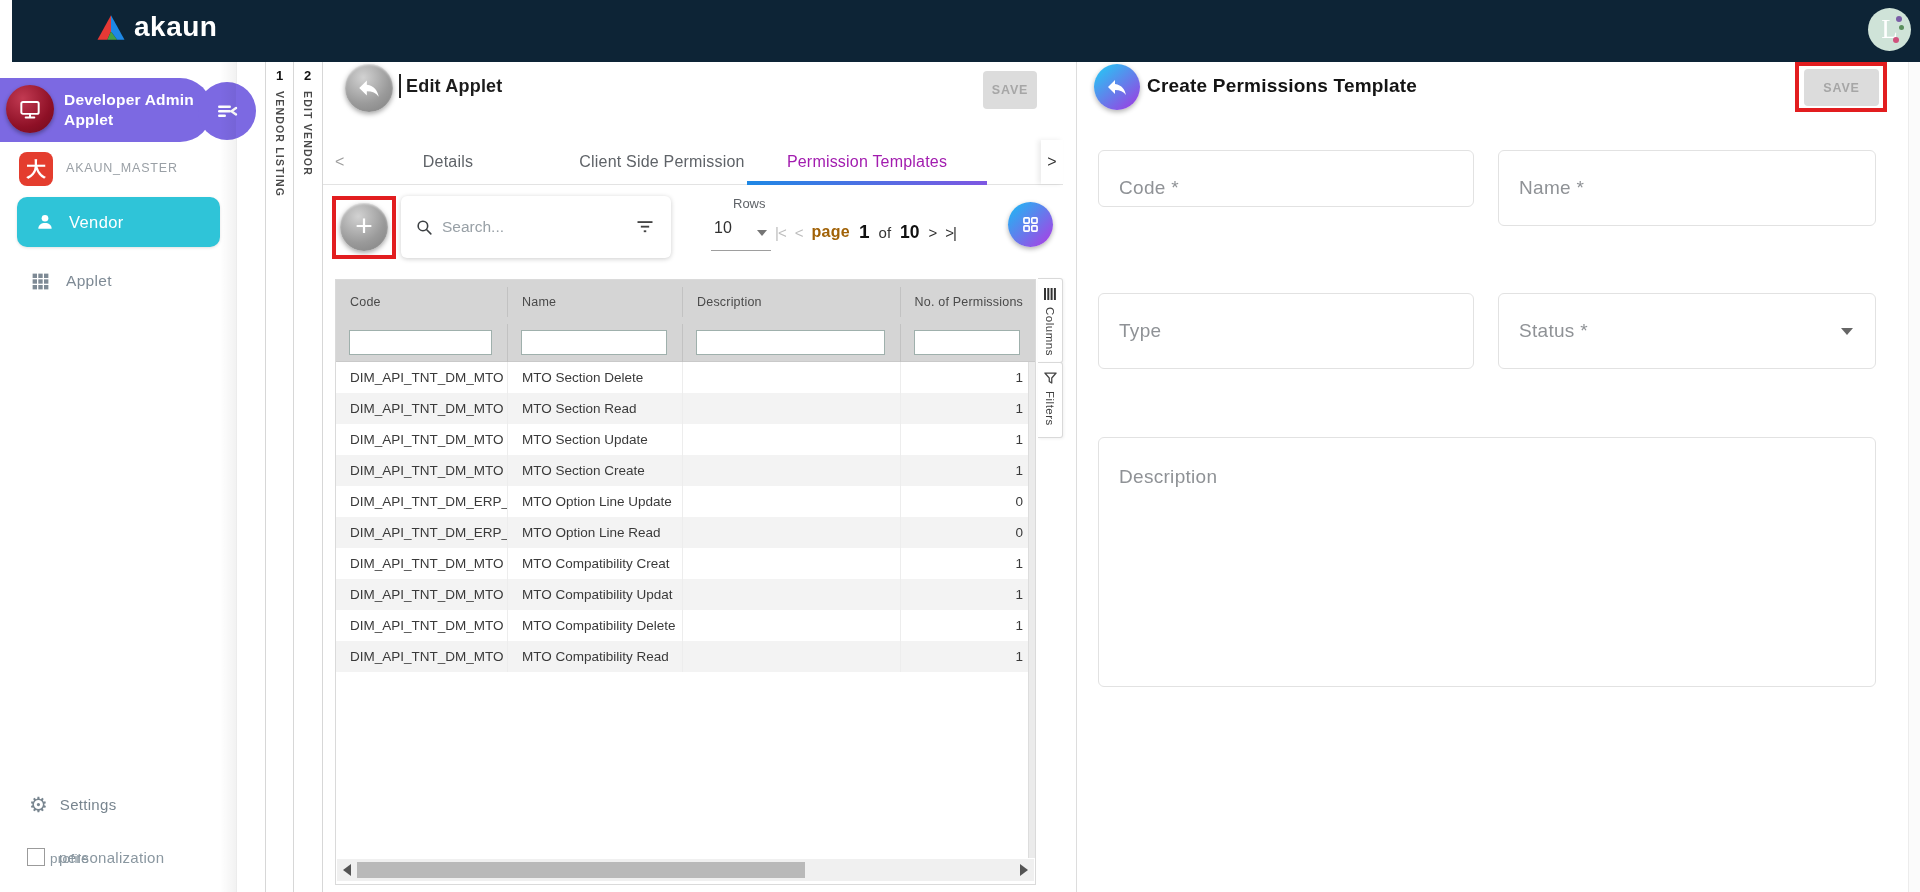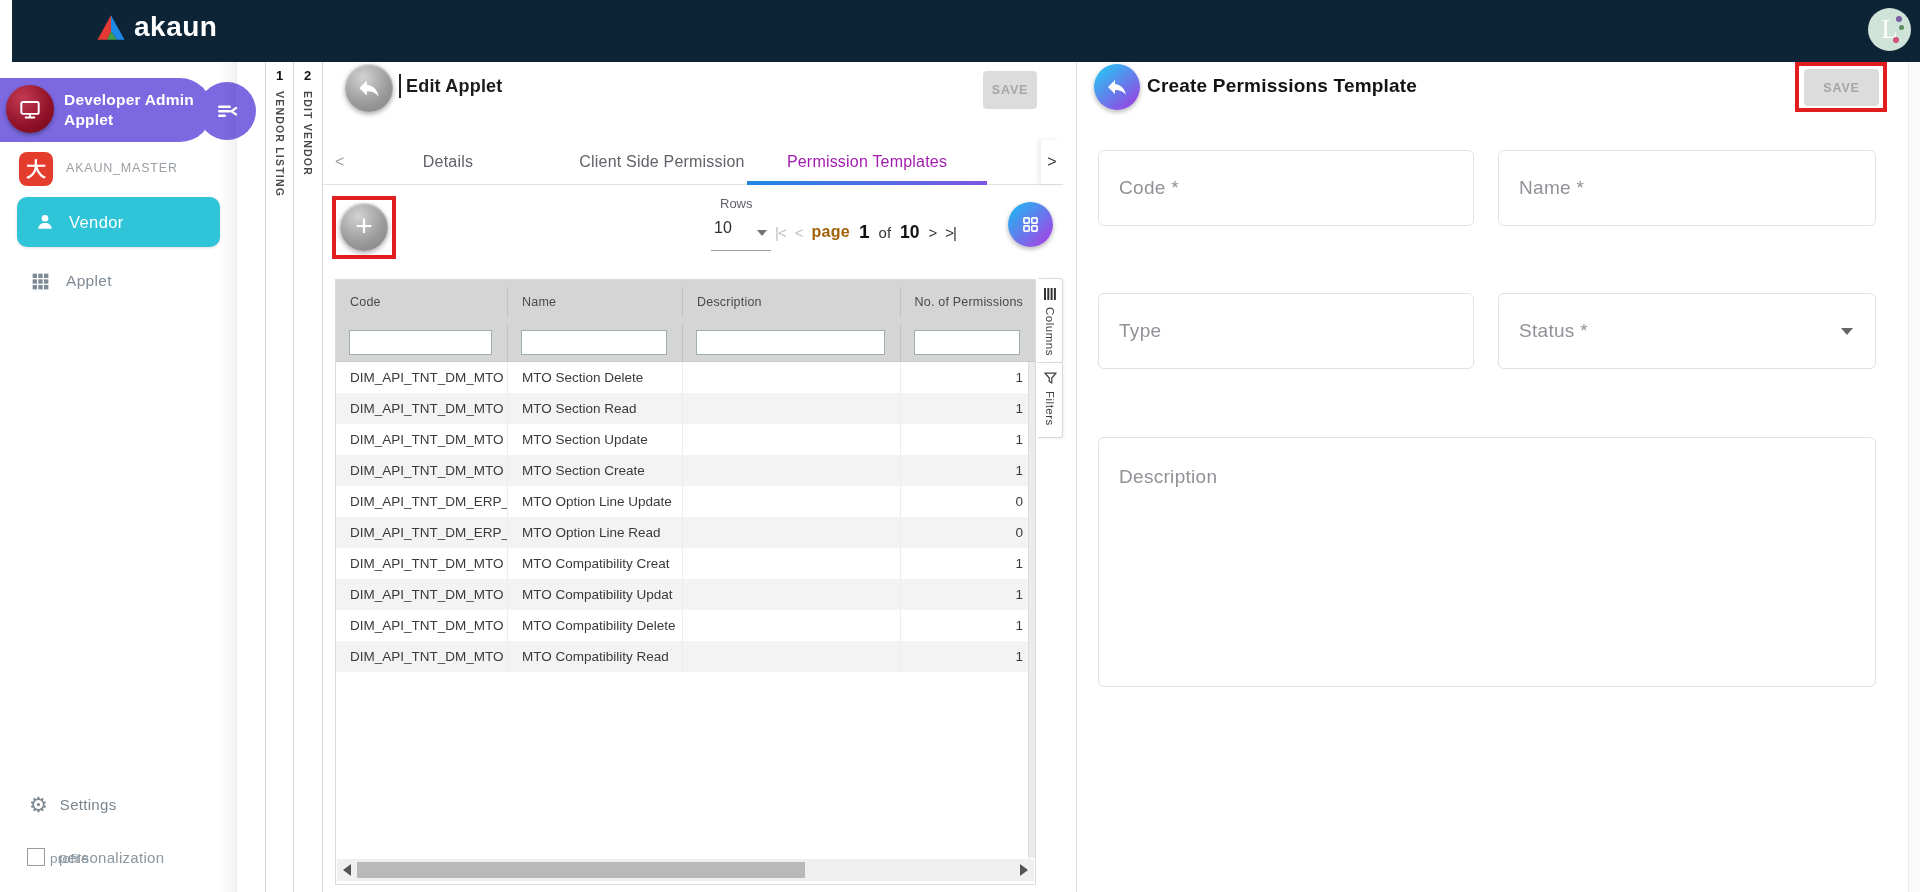--- a/index.html
+++ b/index.html
@@ -83,21 +83,21 @@
   .plus-sphere .pl { color:#fff; font-size:30px; font-weight:400; line-height:1; margin-top:-3px; }
 
   .search-card { position:absolute; left:78px; top:134px; width:270px; height:62px; background:#fff; border-radius:6px;
                  box-shadow:0 1px 5px rgba(0,0,0,.2); display:flex; align-items:center; }
   .search-card svg.mag { margin-left:14px; }
   .search-input { border:none; outline:none; font-size:15.5px; color:#333; margin-left:8px; width:165px;
                   font-family:"Liberation Sans", sans-serif; }
   .search-input::placeholder { color:#98a0a6; }
   .filter-ic { margin-left:auto; margin-right:16px; cursor:pointer; }
 
-  .rows-label { position:absolute; left:397px; top:134px; font-size:13px; color:#5f6368; }
+  .rows-label { position:absolute; left:410px; top:134px; font-size:13px; color:#5f6368; }
   .rows-value { position:absolute; left:391px; top:157px; font-size:16px; color:#2f2f2f; cursor:pointer; }
   .rows-underline { position:absolute; left:388px; top:188px; width:60px; height:1px; background:#9e9e9e; }
   .rows-caret { position:absolute; left:434px; top:168px; width:0; height:0; border-left:5px solid transparent;
                 border-right:5px solid transparent; border-top:6px solid #757575; cursor:pointer; }
 
   .pager { position:absolute; left:452px; top:152px; height:36px; display:flex; align-items:center; gap:9px; }
   .pg-btn { font-size:15px; letter-spacing:-1px; cursor:pointer; }
   .pg-dis { color:#bdbdbd; }
   .pg-en  { color:#2f2f2f; }
   .pg-word { font-size:16px; font-weight:700; color:#a16207; letter-spacing:.3px; }
@@ -148,21 +148,21 @@
   
   .right-panel { position:absolute; left:1076px; top:62px; width:844px; height:830px; background:#fff; border-left:1px solid #ddd; }
   .back2 { position:absolute; left:17px; top:2px; width:46px; height:46px; border-radius:50%;
            background:linear-gradient(140deg,#35b5f2 18%,#8f4ce4 85%);
            box-shadow:0 2px 5px rgba(0,0,0,.3); display:flex; align-items:center; justify-content:center; cursor:pointer; }
   .rp-title { position:absolute; left:70px; top:13px; font-size:19px; font-weight:700; color:#141414; letter-spacing:.2px; }
   .hl-save { left:718px; top:0px; width:92px; height:50px; }
   .save2 { left:727px; top:7px; width:75px; height:37px; }
   .field { position:absolute; border:1px solid #e2e2e2; border-radius:6px; background:#fff; cursor:text; }
   .field .flabel { position:absolute; left:20px; top:26px; font-size:19px; color:#8f9296; letter-spacing:.3px; }
-  .f-code   { left:21px;  top:88px;  width:376px; height:76px; }
+  .f-code   { left:21px;  top:88px;  width:376px; height:57px; }
   .f-name   { left:421px; top:88px;  width:378px; height:76px; }
   .f-type   { left:21px;  top:231px; width:376px; height:76px; }
   .f-status { left:421px; top:231px; width:378px; height:76px; }
   .f-desc   { left:21px;  top:375px; width:778px; height:250px; }
   .f-desc .flabel { top:28px; }
   .status-caret { position:absolute; right:22px; top:34px; width:0; height:0; border-left:6px solid transparent;
                   border-right:6px solid transparent; border-top:7px solid #666; cursor:pointer; }
   .edge-scroll { position:absolute; right:0; top:62px; width:12px; height:830px; background:#fbfbfb; border-left:1px solid #ececec; }
 </style>
 </head>
@@ -275,20 +275,32 @@
       <div class="tab t3">Permission Templates</div>
       <div class="tab-underline"></div>
       <div class="tab-chev-right-box">&gt;</div>
     </div>
 
     <div class="sphere plus-sphere">
         <span class="pl">+</span>
       </div>
     <div class="hl-rect hl-plus"></div>
 
+    <div class="search-card">
+      <svg class="mag" width="19" height="19" viewBox="0 0 24 24">
+        <circle cx="10" cy="10" r="6" fill="none" stroke="#3c4043" stroke-width="2"></circle>
+        <line x1="14.5" y1="14.5" x2="20" y2="20" stroke="#3c4043" stroke-width="2" stroke-linecap="round"></line>
+      </svg>
+      <input class="search-input" type="text" placeholder="Search..." style="">
+      <svg class="filter-ic" width="20" height="20" viewBox="0 0 24 24">
+        <rect x="3" y="5" width="18" height="2.2" fill="#444"></rect>
+        <rect x="7" y="10.5" width="10" height="2.2" fill="#444"></rect>
+        <rect x="10.5" y="16" width="3" height="2.2" fill="#444"></rect>
+      </svg>
+    </div>
 
     <div class="rows-label">Rows</div>
     <div class="rows-value">10</div>
     <div class="rows-underline"></div>
     <div class="rows-caret"></div>
 
     <div class="pager">
       <span class="pg-btn pg-dis">|&lt;</span>
       <span class="pg-btn pg-dis">&lt;</span>
       <span class="pg-word">page</span>

